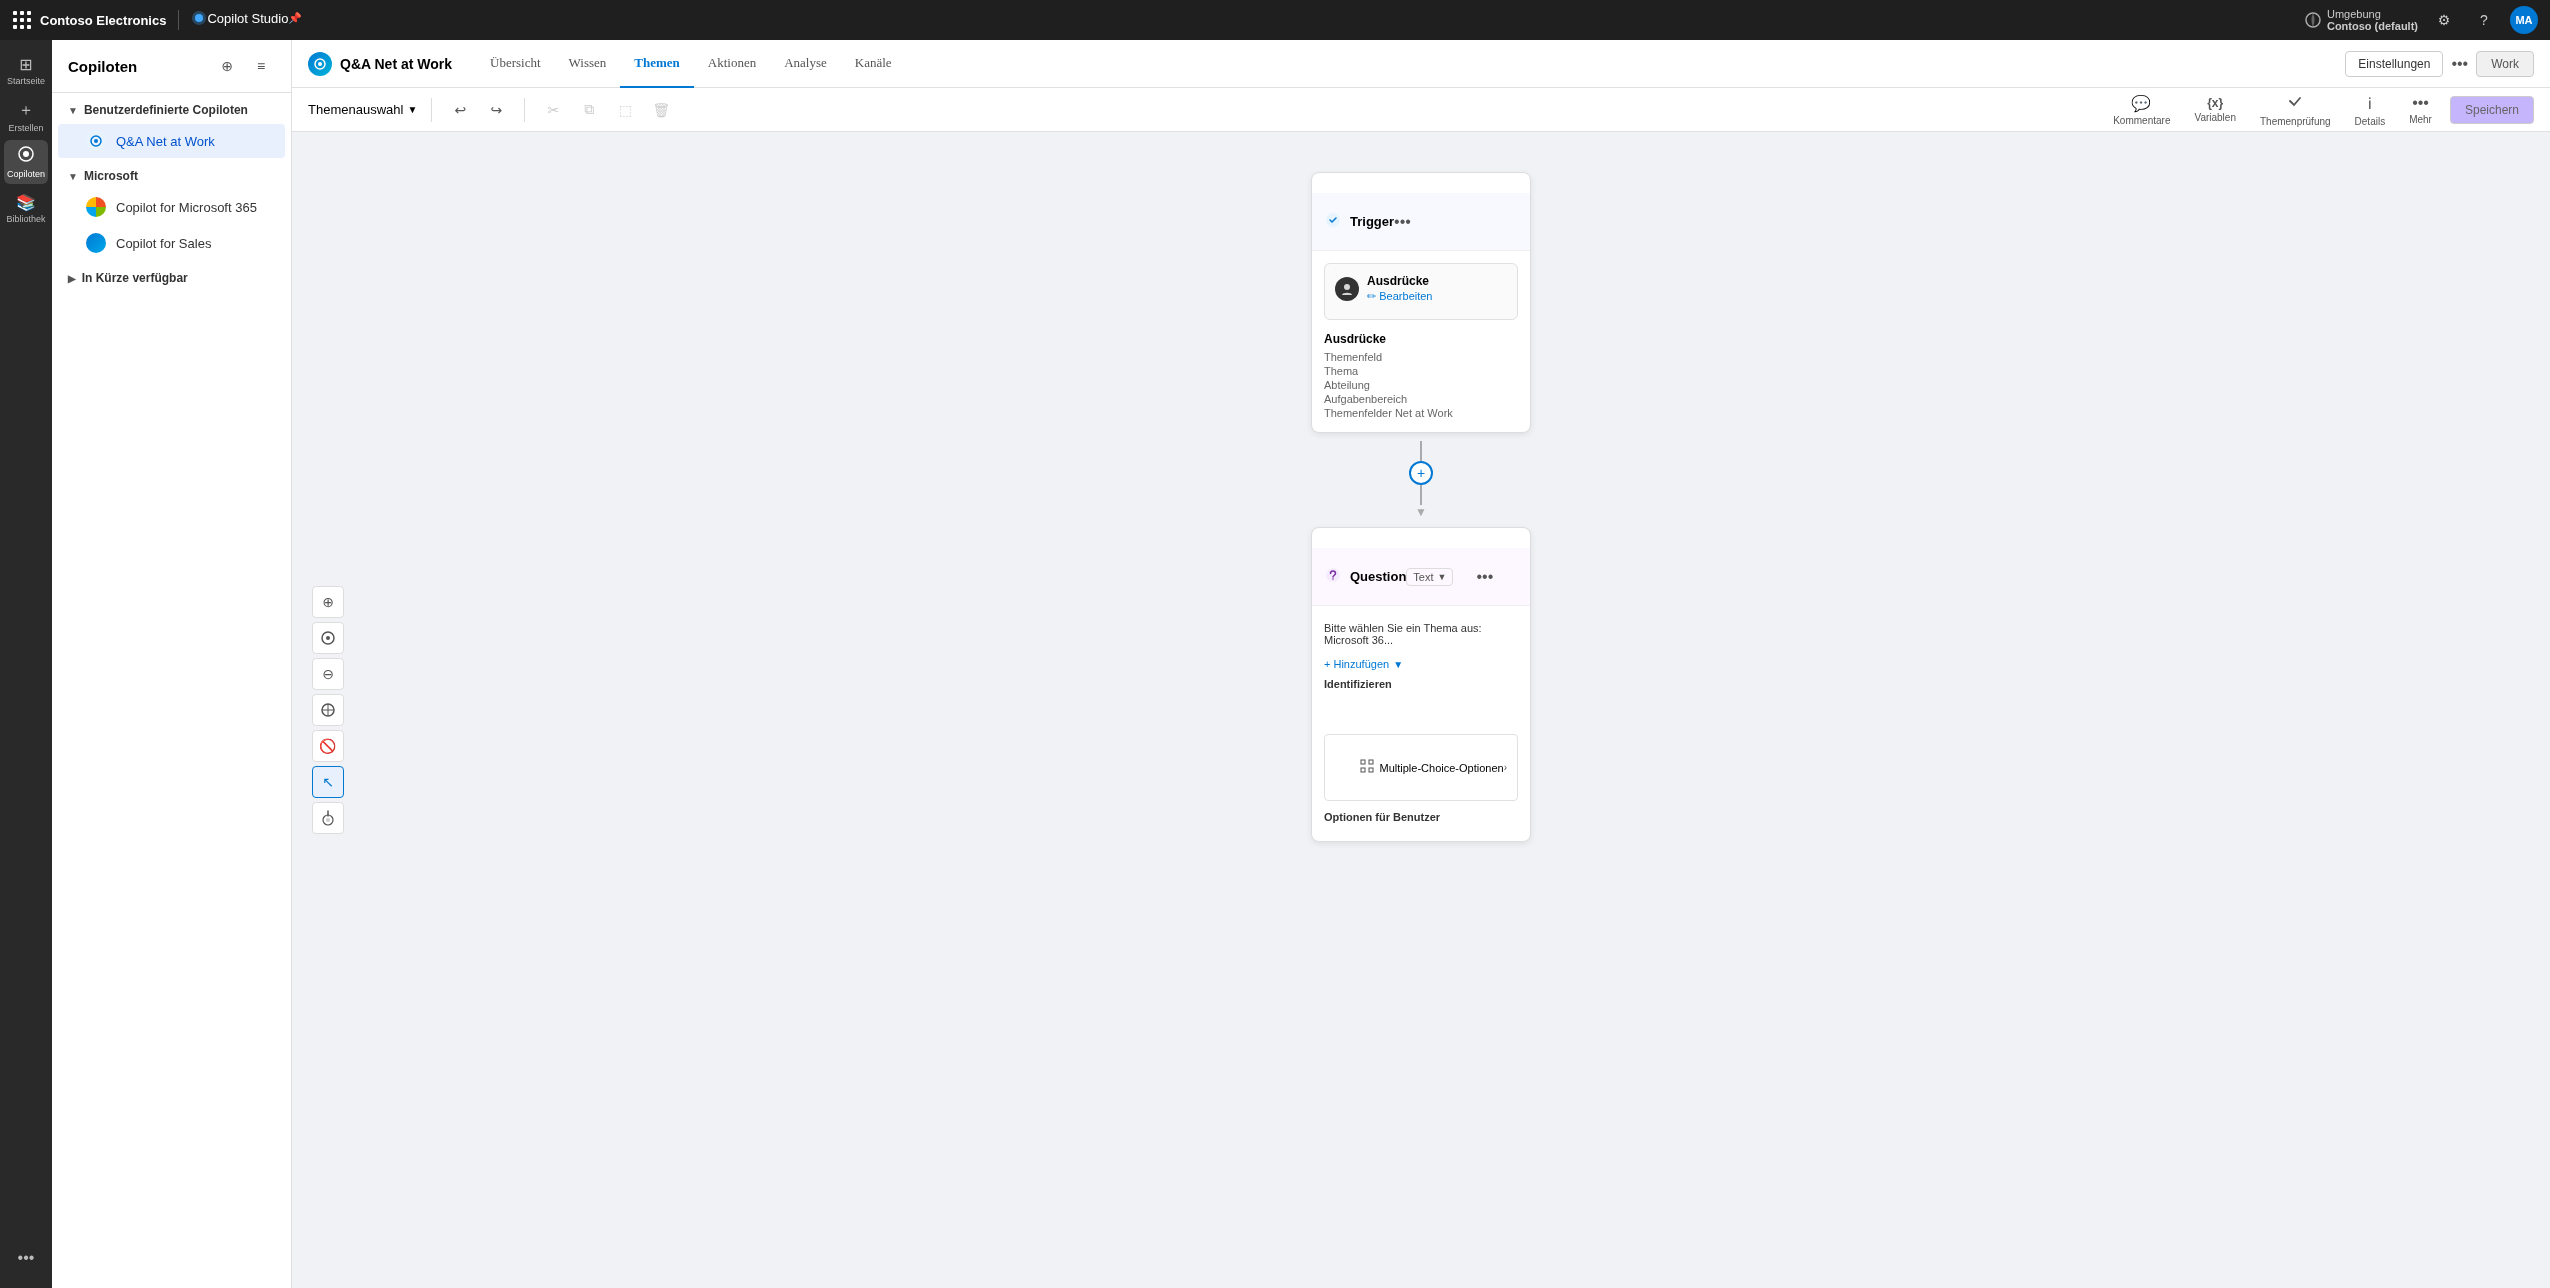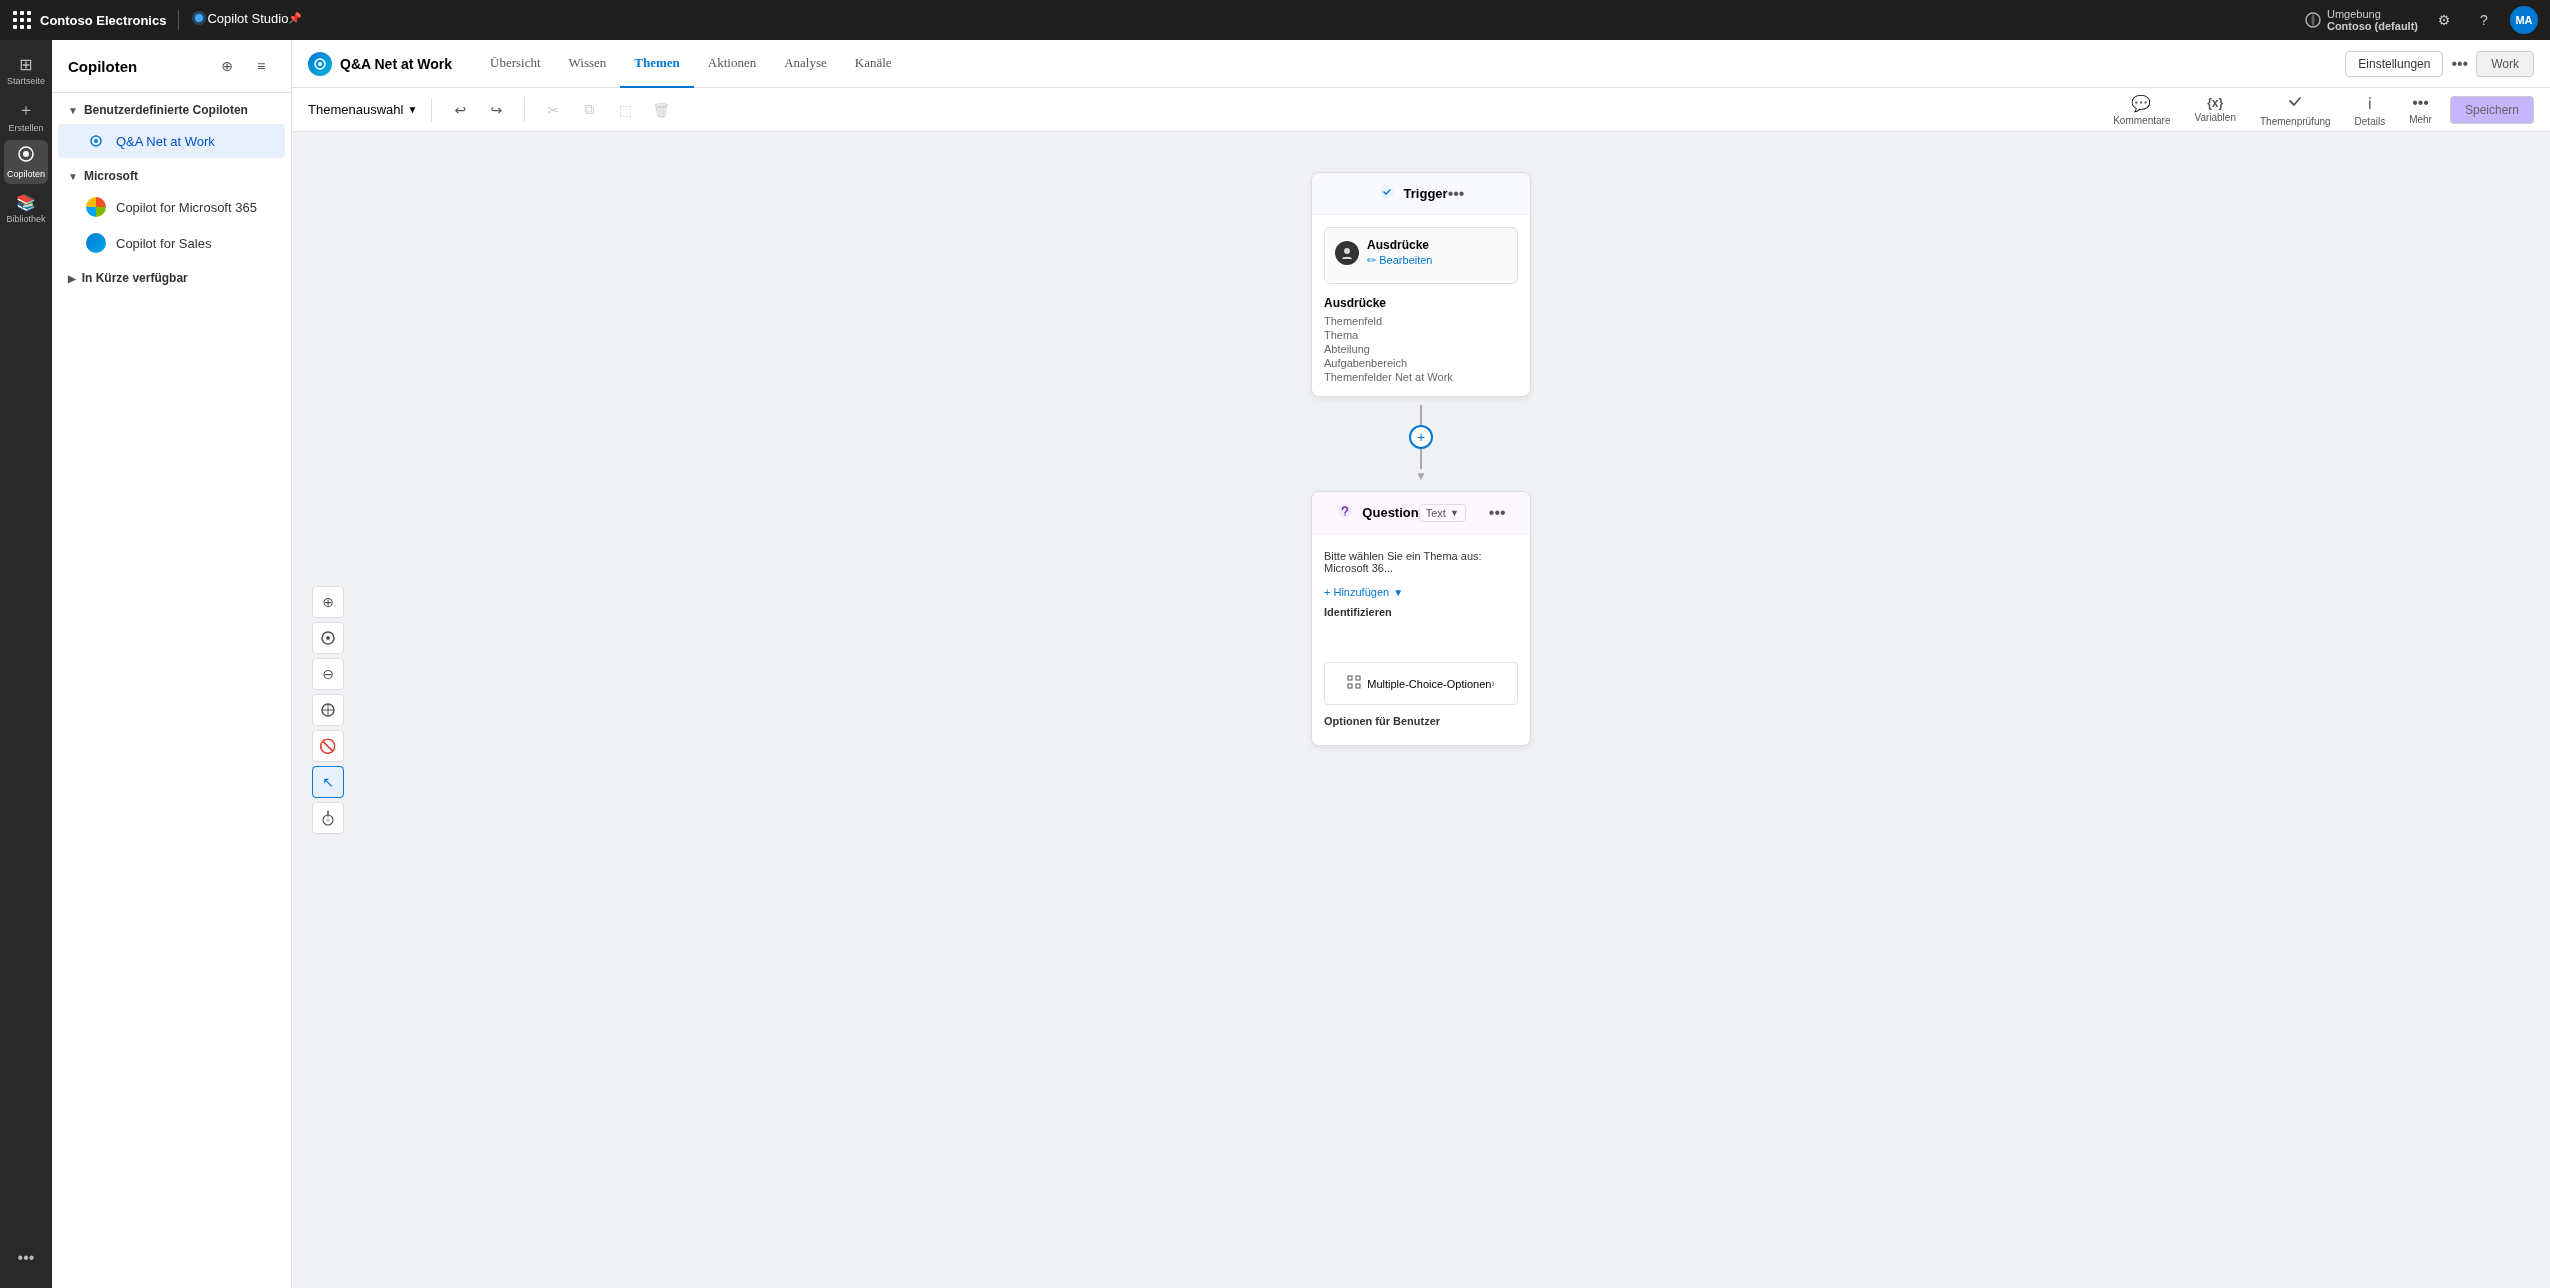--- a/index.html
+++ b/index.html
@@ -226,24 +226,25 @@
       width: 220px;
       background: #fff;
       border: 1px solid #ddd;
       border-radius: 8px;
       box-shadow: 0 2px 6px rgba(0,0,0,0.08);
       overflow: hidden;
     }
     .flow-card-header {
       display: flex;
       align-items: center;
-      justify-content: center;
-      padding: 10px 12px;
+      justify-content: flex-start;
+      padding: 18px 12px;
       background: #fff;
       border-bottom: 1px solid #f0f0f0;
+      margin-top: 20px;
     }
     .flow-card-title { display: flex; align-items: center; gap: 8px; font-size: 13px; font-weight: 600; }
     .flow-card-menu { font-size: 16px; color: #555; cursor: pointer; }
     .flow-card-body { padding: 12px; }
 
     
     .trigger-card .flow-card-header { background: #f8f9ff; }
 
     
     .ausdruecke-box {
@@ -298,24 +299,24 @@
     .add-btn {
       display: flex; align-items: center; gap: 4px;
       font-size: 11px; color: #0078d4; cursor: pointer; margin-bottom: 8px;
     }
 
     .section-label { font-size: 11px; font-weight: 600; color: #333; margin-bottom: 6px; }
 
     .identifizieren-box {
       border: 1px solid #e0e0e0;
       border-radius: 4px;
-      padding: 12px 10px;
-      display: flex;
-      align-items: center;
-      justify-content: center;
+      padding: 24px 10px;
+      display: flex;
+      align-items: center;
+      justify-content: flex-end;
       margin-bottom: 10px;
       font-size: 11px;
       cursor: pointer;
       margin-top: 44px;
     }
     .identifizieren-box-left { display: flex; align-items: center; gap: 6px; }
     .mc-icon { font-size: 12px; color: #555; }
 
     .options-section { }
     .option-input {

